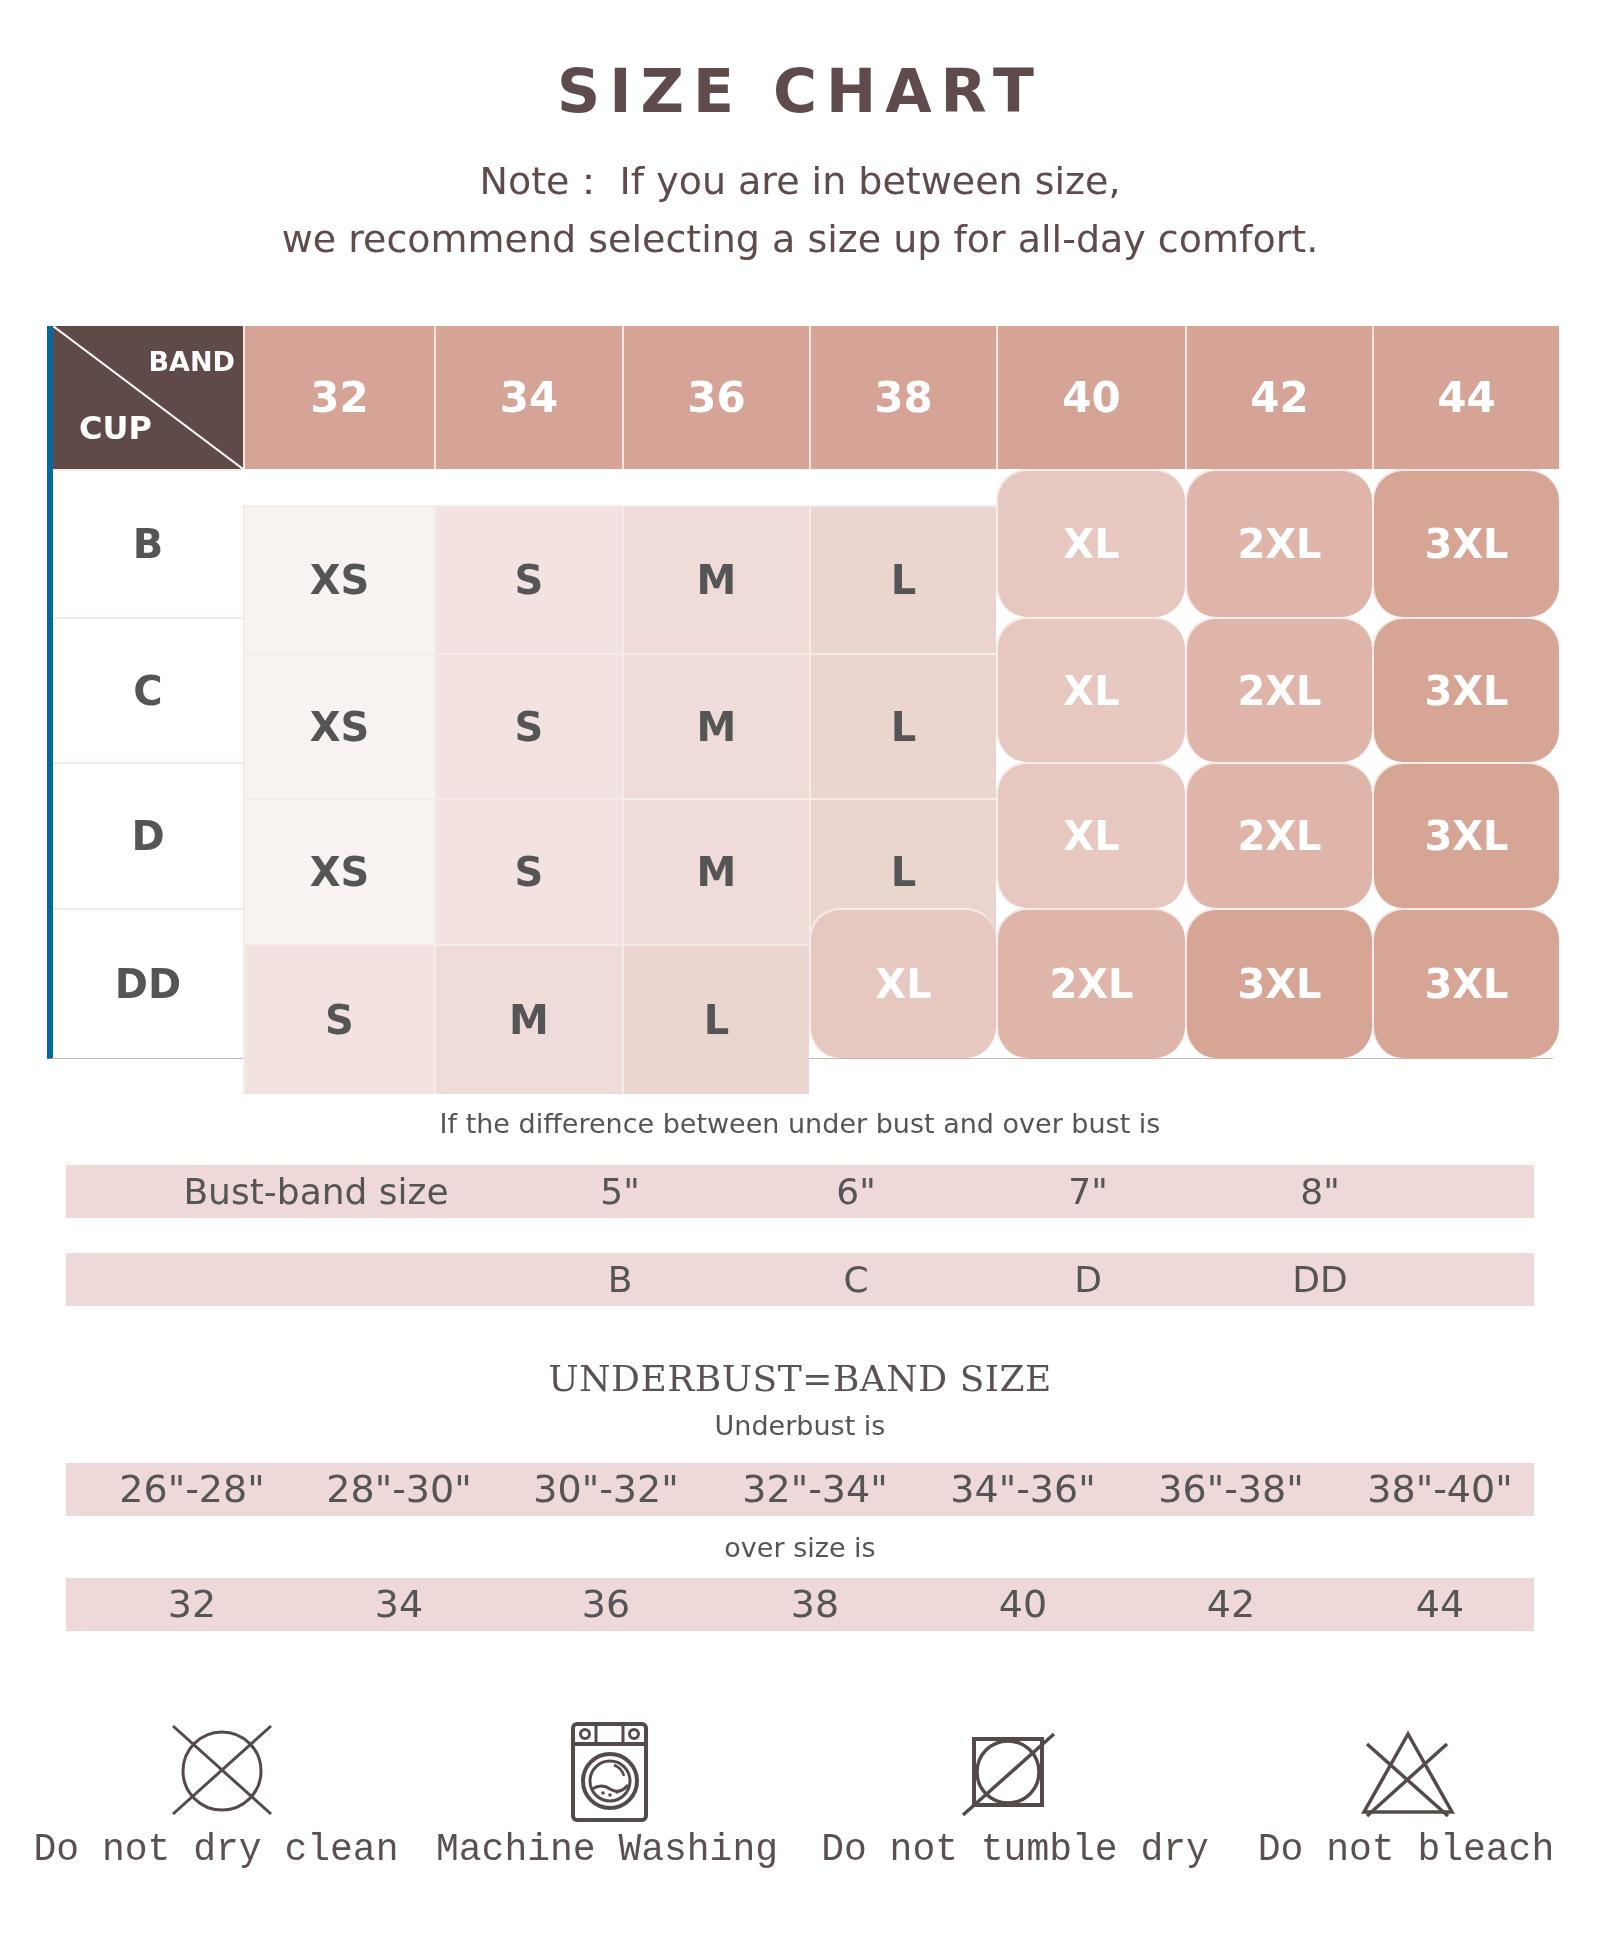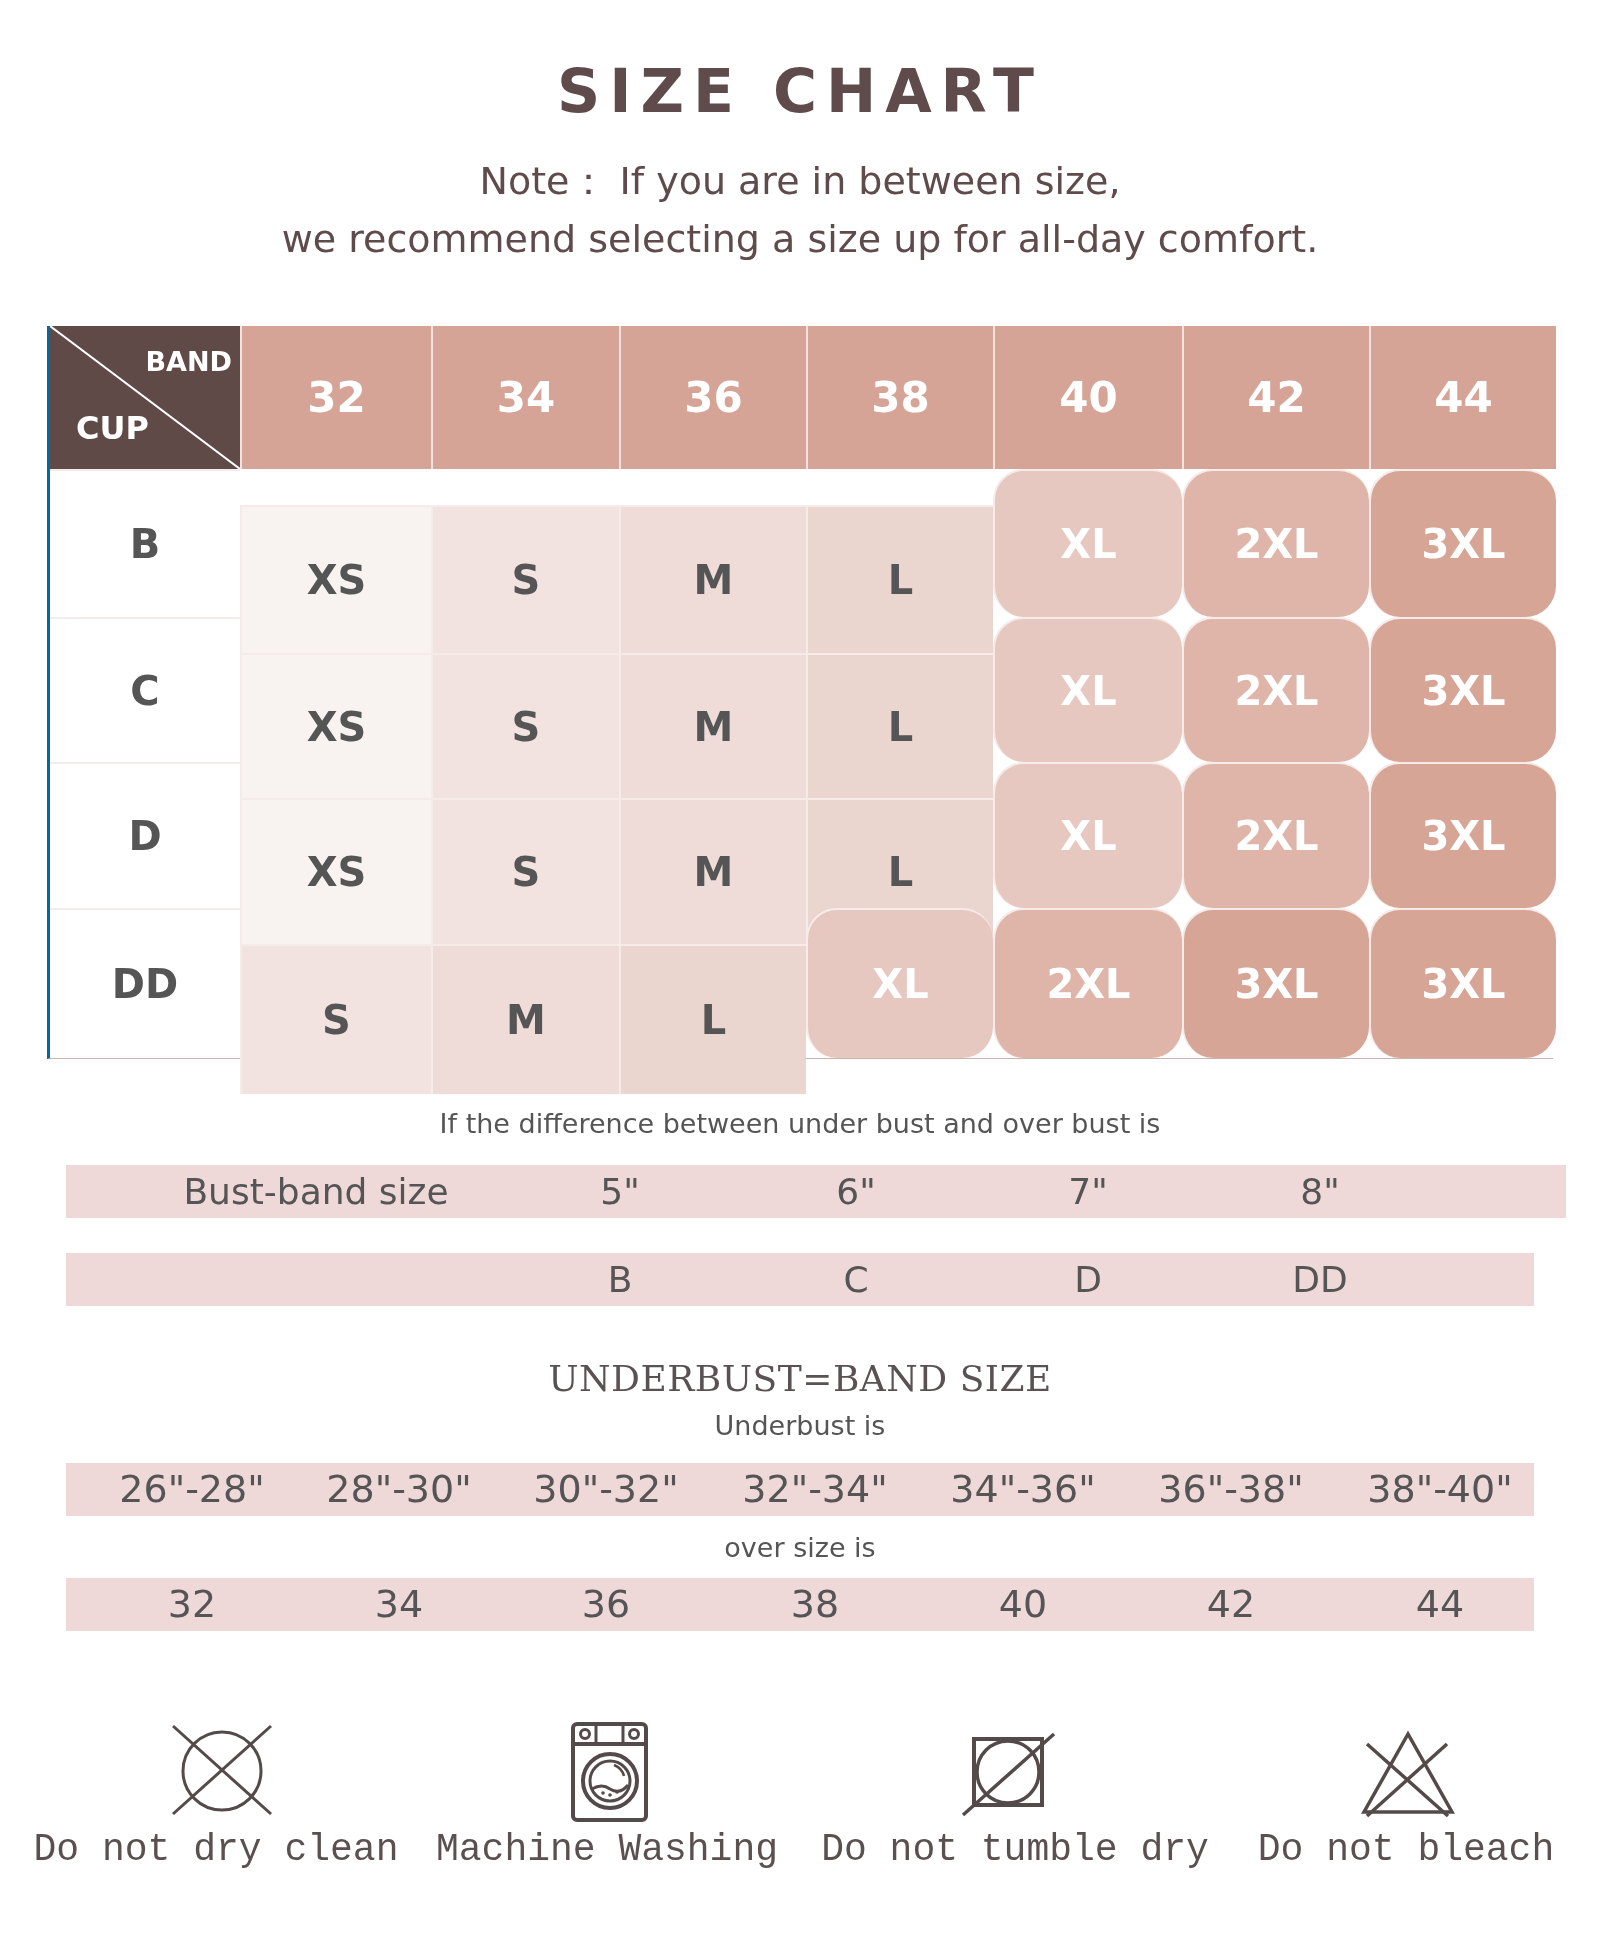--- a/index.html
+++ b/index.html
@@ -10,21 +10,21 @@
   .title { left: 0; width: 1600px; top: 56px; text-align: center;
            font-family: "DejaVu Sans", sans-serif; font-weight: bold; font-size: 60px;
            letter-spacing: 9px; color: #5f4b4b; line-height: 70px; }
   .note { left: 0; width: 1600px; text-align: center; font-size: 38px; color: #5f4b4b;
           font-family: "DejaVu Sans", sans-serif; line-height: 46px; }
   .note1 { top: 158px; }
   .note2 { top: 216px; }
 
   
   .grid { left: 47px; top: 326px; width: 1506px; height: 733px;
-          border-left: 3px solid #0369a1; border-bottom: 1px solid #cdb3ad; box-sizing: border-box; }
+          border-left: 6px solid #0369a1; border-bottom: 1px solid #cdb3ad; box-sizing: border-box; }
   .cell { position: absolute; display: flex; align-items: center; justify-content: center;
           font-family: "DejaVu Sans", sans-serif; font-weight: bold; box-sizing: border-box; }
   .hcell { background: #d5a496; color: #ffffff; font-size: 42px;
            border-left: 2px solid #f3e3df; }
   .bcell { font-size: 40px; border-left: 2px solid #f5ebe8; border-top: 2px solid #f5ebe8; }
   .cupcell { background: #ffffff; color: #555555; font-size: 40px; border-top: 2px solid #f5ebe8; }
   .dark { color: #555555; margin-top: 36px; }
   .light { color: #ffffff; border-radius: 31px; }
   .corner { background: #5f4a48; }
   .corner svg { position: absolute; left: 0; top: 0; }
@@ -102,21 +102,21 @@
   <div class="cell bcell dark" style="left:381px;top:582px;width:188px;height:150px;background:#efdcd8;">M</div>
   <div class="cell bcell dark" style="left:569px;top:582px;width:187px;height:150px;background:#ebd5cf;">L</div>
   <div class="cell bcell light" style="left:756px;top:582px;width:187px;height:150px;background:#e6c8c0;">XL</div>
   <div class="cell bcell light" style="left:943px;top:582px;width:189px;height:150px;background:#dfb5aa;">2XL</div>
   <div class="cell bcell light" style="left:1132px;top:582px;width:187px;height:150px;background:#d6a596;">3XL</div>
   <div class="cell bcell light" style="left:1319px;top:582px;width:187px;height:150px;background:#d6a596;">3XL</div>
 </div>
 
 <div class="abs sub" style="top:1108px;">If the difference between under bust and over bust is</div>
 
-<div class="abs strip" style="top:1165px;padding-left:32px;">
+<div class="abs strip" style="top:1165px;">
   <span class="sv" style="left:250px;">Bust-band size</span>
   <span class="sv" style="left:554px;">5"</span>
   <span class="sv" style="left:790px;">6"</span>
   <span class="sv" style="left:1022px;">7"</span>
   <span class="sv" style="left:1254px;">8"</span>
 </div>
 
 <div class="abs strip" style="top:1253px;">
   <span class="sv" style="left:554px;">B</span>
   <span class="sv" style="left:790px;">C</span>

